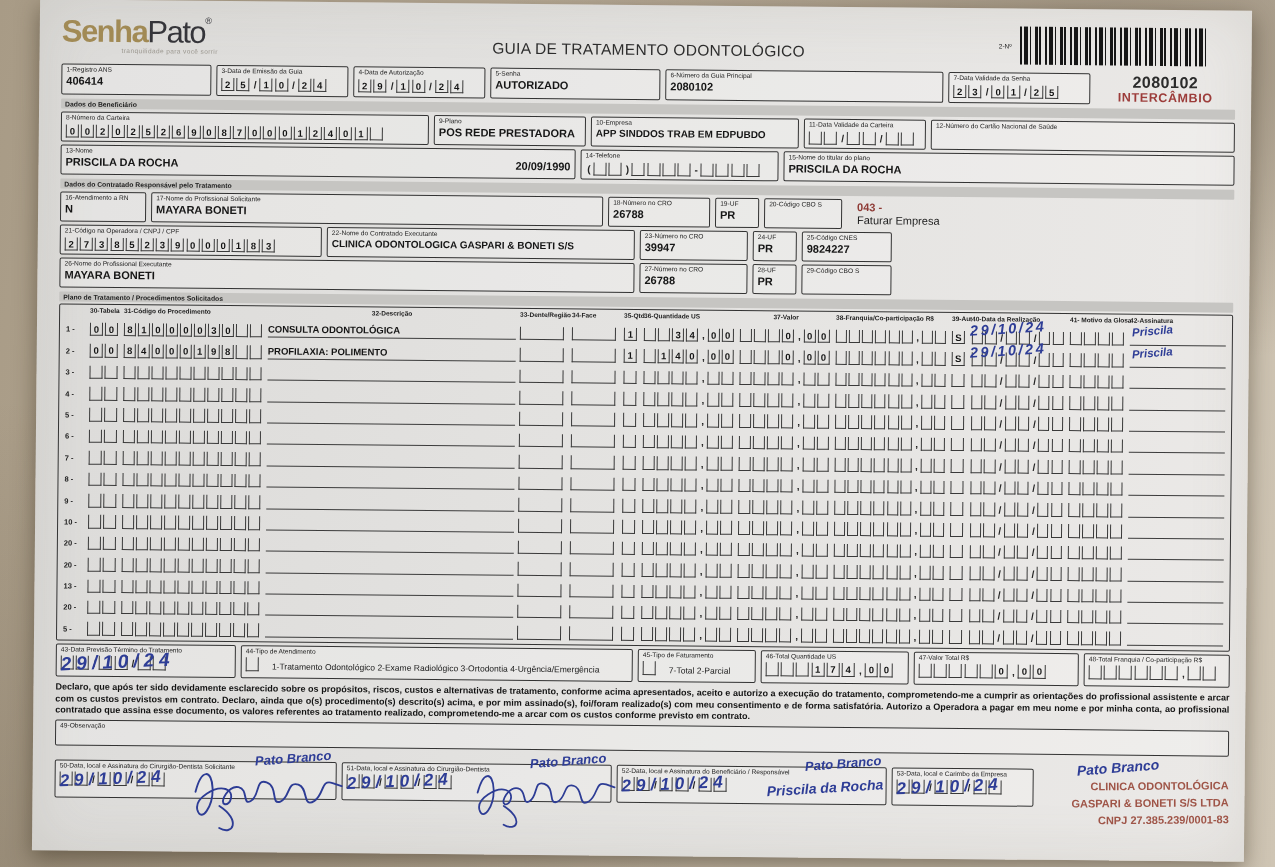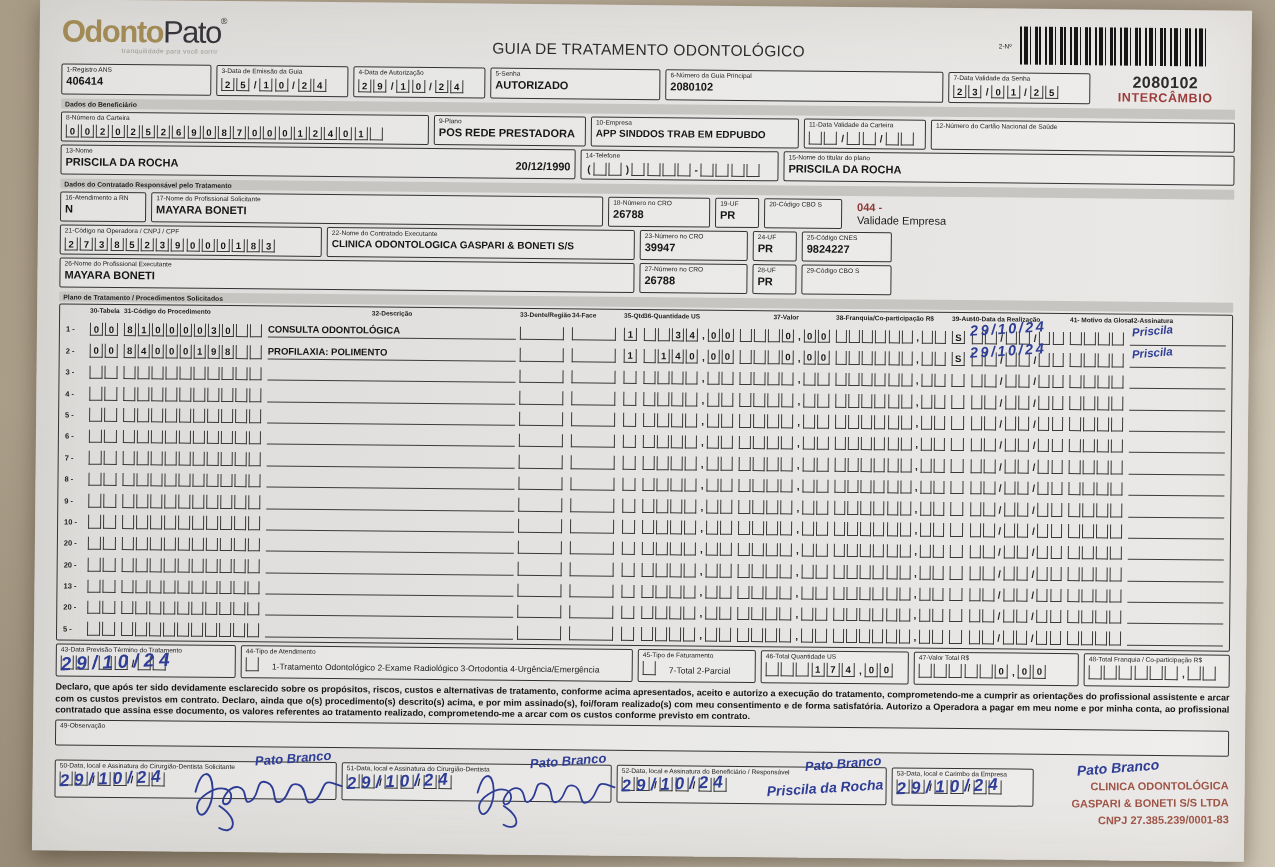--- a/index.html
+++ b/index.html
@@ -99,21 +99,21 @@
   svg.sig{stroke:#2d3c95;fill:none;stroke-width:1.9;stroke-linecap:round;stroke-linejoin:round;}
 </style>
 </head>
 <body>
 
 <div class="paper">
 
   <div class="hdr">
     <div class="logo">
       <div class="logo-main">
-        <span class="logo-odonto">Odonto</span><span class="logo-life">Pato</span><span class="logo-reg">®</span>
+        <span class="logo-odonto">Senha</span><span class="logo-life">Pato</span><span class="logo-reg">®</span>
       </div>
       <div class="logo-tag">tranquilidade para você sorrir</div>
     </div>
     <div class="doc-title">GUIA DE TRATAMENTO ODONTOLÓGICO</div>
     <div class="codeblock">
       <span class="bc-label">2-Nº</span>
       <div class="barcode"></div>
     </div>
   </div>
 
@@ -227,21 +227,21 @@
     <div class="fbox" style="flex:1">
       <div class="flabel">12-Número do Cartão Nacional de Saúde</div>
       <div class="fvalue"></div>
     </div>
   </div>
   <div class="frow">
     <div class="fbox" style="width:515px">
       <div class="flabel">13-Nome</div>
       <div class="split">
         <span class="fvalue">PRISCILA DA ROCHA</span>
-        <span class="fvalue">20/12/1990</span>
+        <span class="fvalue">20/09/1990</span>
       </div>
     </div>
     <div class="fbox" style="width:198px">
       <div class="flabel">14-Telefone</div>
       <div class="comb">
           <span class="csep">(</span>
           <span class="ccell"></span>
           <span class="ccell"></span>
           <span class="csep">)</span>
           <span class="ccell"></span>
@@ -277,22 +277,22 @@
     </div>
     <div class="fbox" style="width:44px">
       <div class="flabel">19-UF</div>
       <div class="fvalue">PR</div>
     </div>
     <div class="fbox" style="width:78px">
       <div class="flabel">20-Código CBO S</div>
       <div class="fvalue"></div>
     </div>
     <div class="fat-note">
-      <div class="fat-code">044 -</div>
-      <div class="fat-text">Validade Empresa</div>
+      <div class="fat-code">043 -</div>
+      <div class="fat-text">Faturar Empresa</div>
     </div>
   </div>
   <div class="frow">
     <div class="fbox" style="width:262px">
       <div class="flabel">21-Código na Operadora / CNPJ / CPF</div>
       <div class="comb">
           <span class="ccell">2</span>
           <span class="ccell">7</span>
           <span class="ccell">3</span>
           <span class="ccell">8</span>

